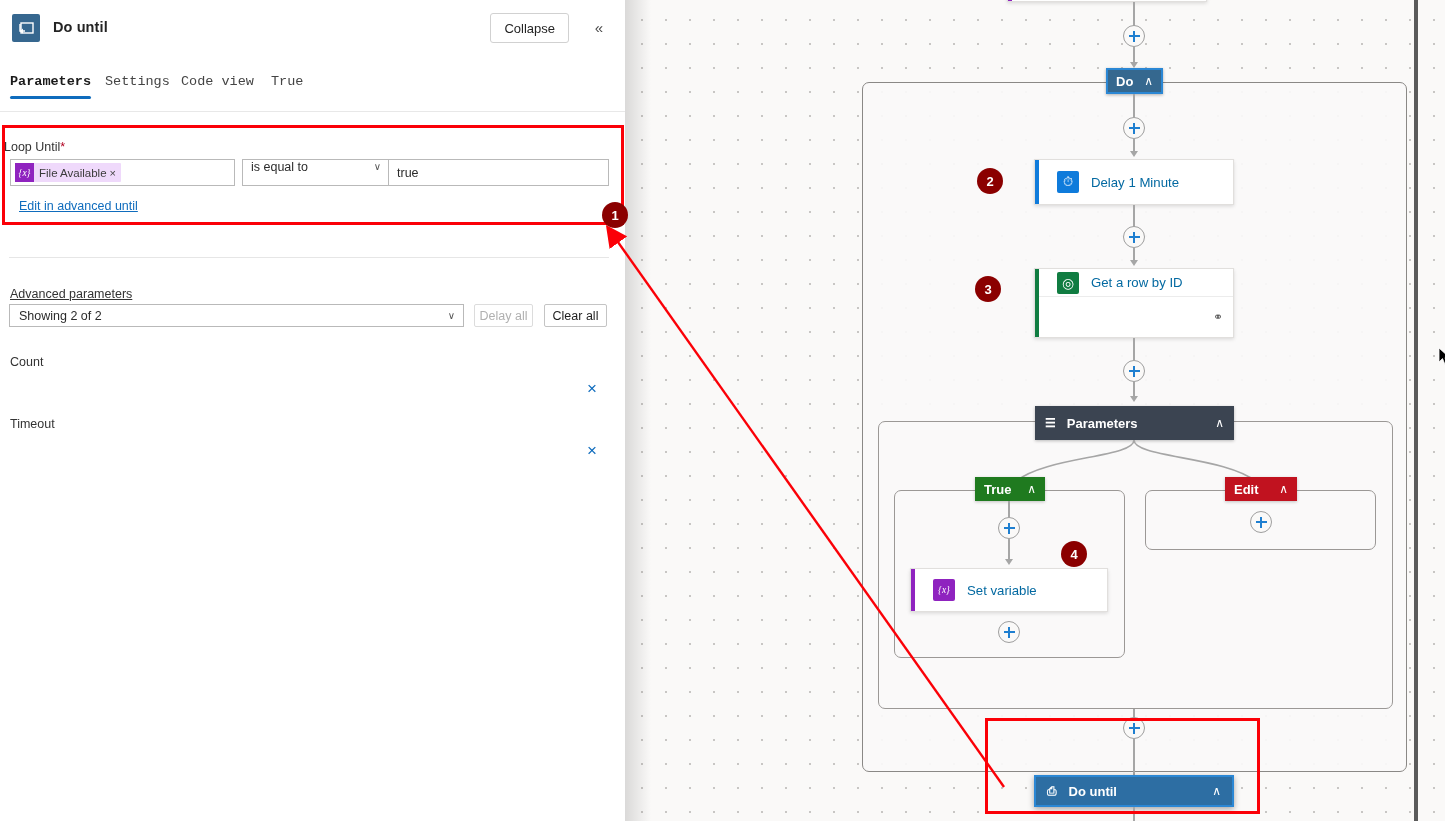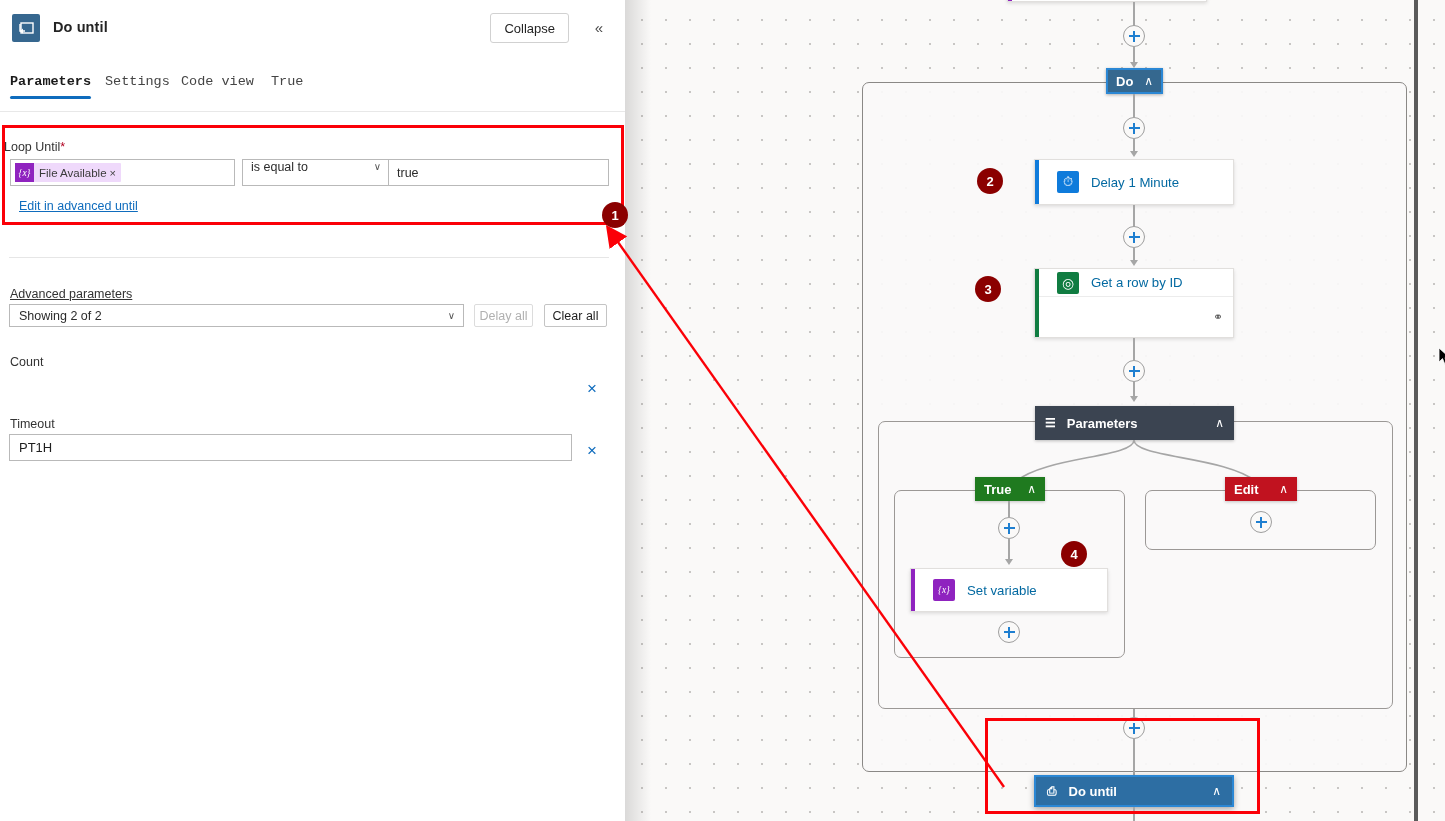--- a/index.html
+++ b/index.html
@@ -385,23 +385,20 @@
       <span>Showing 2 of 2</span>
       <span style="font-size:10px; color:#555;">∨</span>
     </div>
     <div class="mini-btn disabled" style="left:474px; width:59px;">Delay all</div>
     <div class="mini-btn" style="left:544px; width:63px;">Clear all</div>
 
     <div class="lbl" style="left:10px; top:355px;">Count</div>
     <div class="clear-x" style="left:583px; top:380px;">×</div>
 
     <div class="lbl" style="left:10px; top:417px;">Timeout</div>
-    <div class="txtbox" style="top:434px;">
-      <span>PT1H</span>
-    </div>
     <div class="clear-x" style="left:583px; top:442px;">×</div>
   </div>
 
   <div id="panel-shadow"></div>
 
   <div class="redbox" style="left:2px; top:125px; width:622px; height:100px;"></div>
   <div class="redbox" style="left:985px; top:718px; width:275px; height:96px;"></div>
 
   <svg id="annot-svg">
     <defs>

